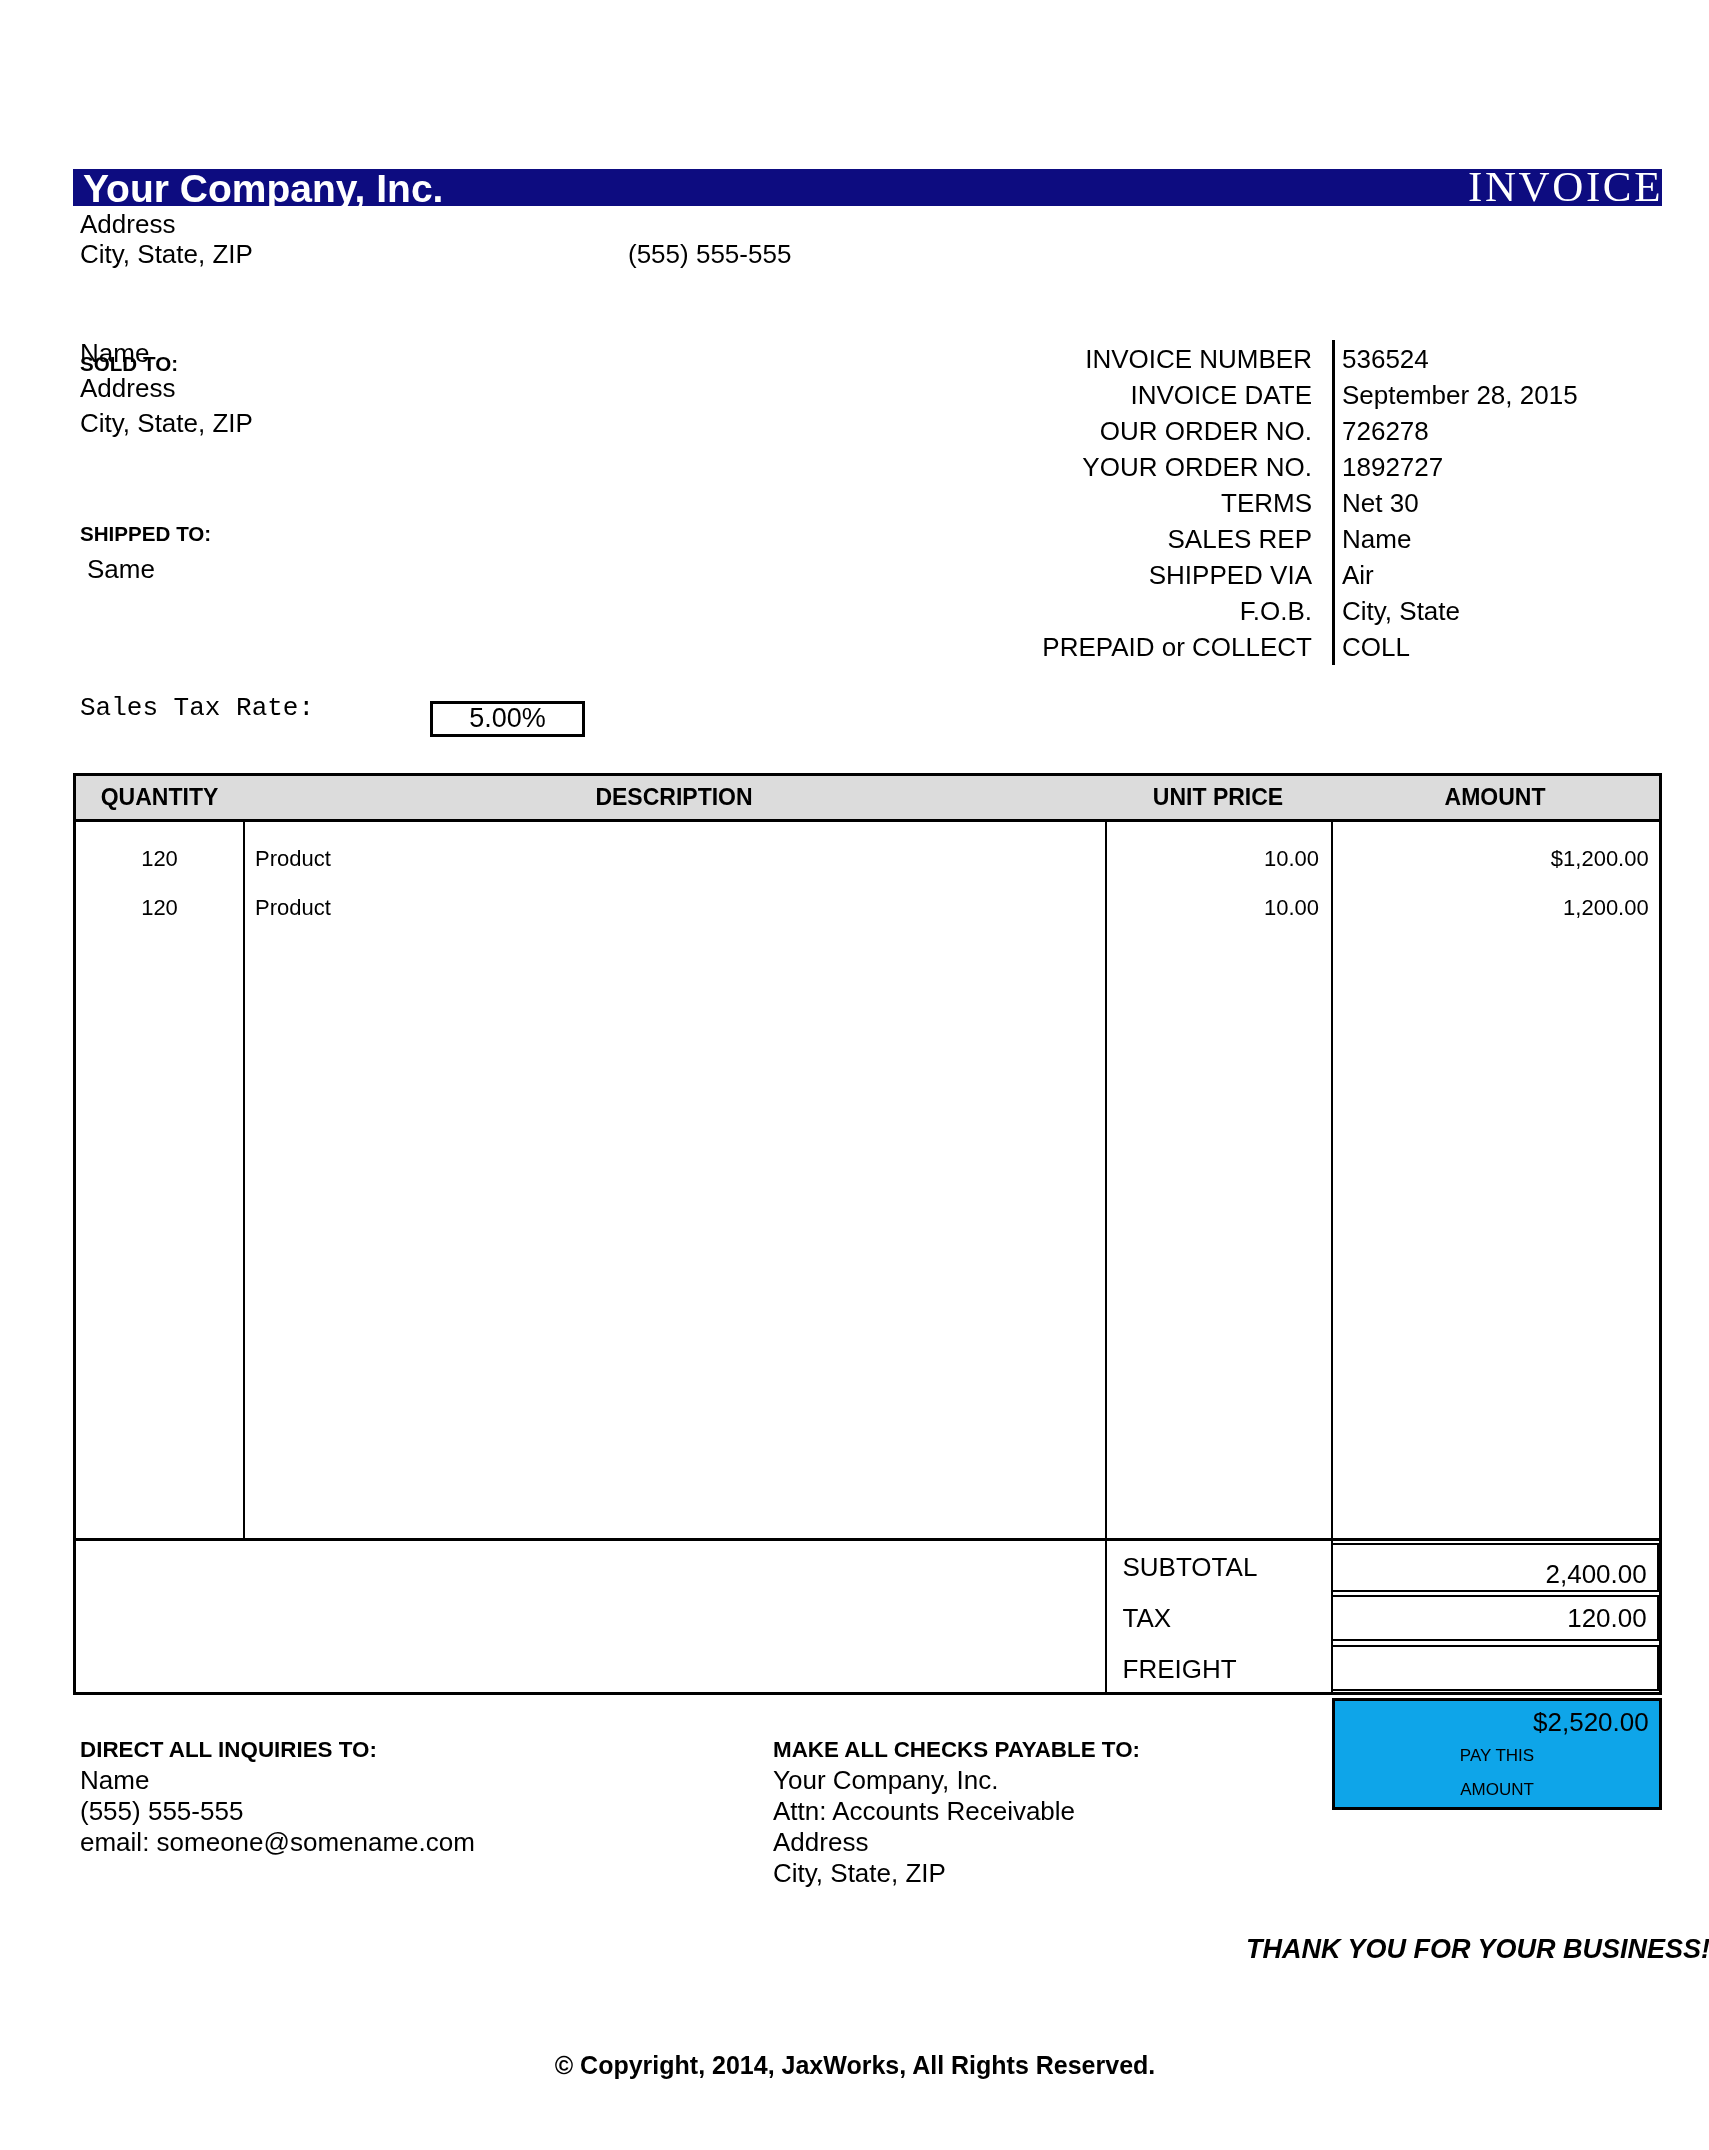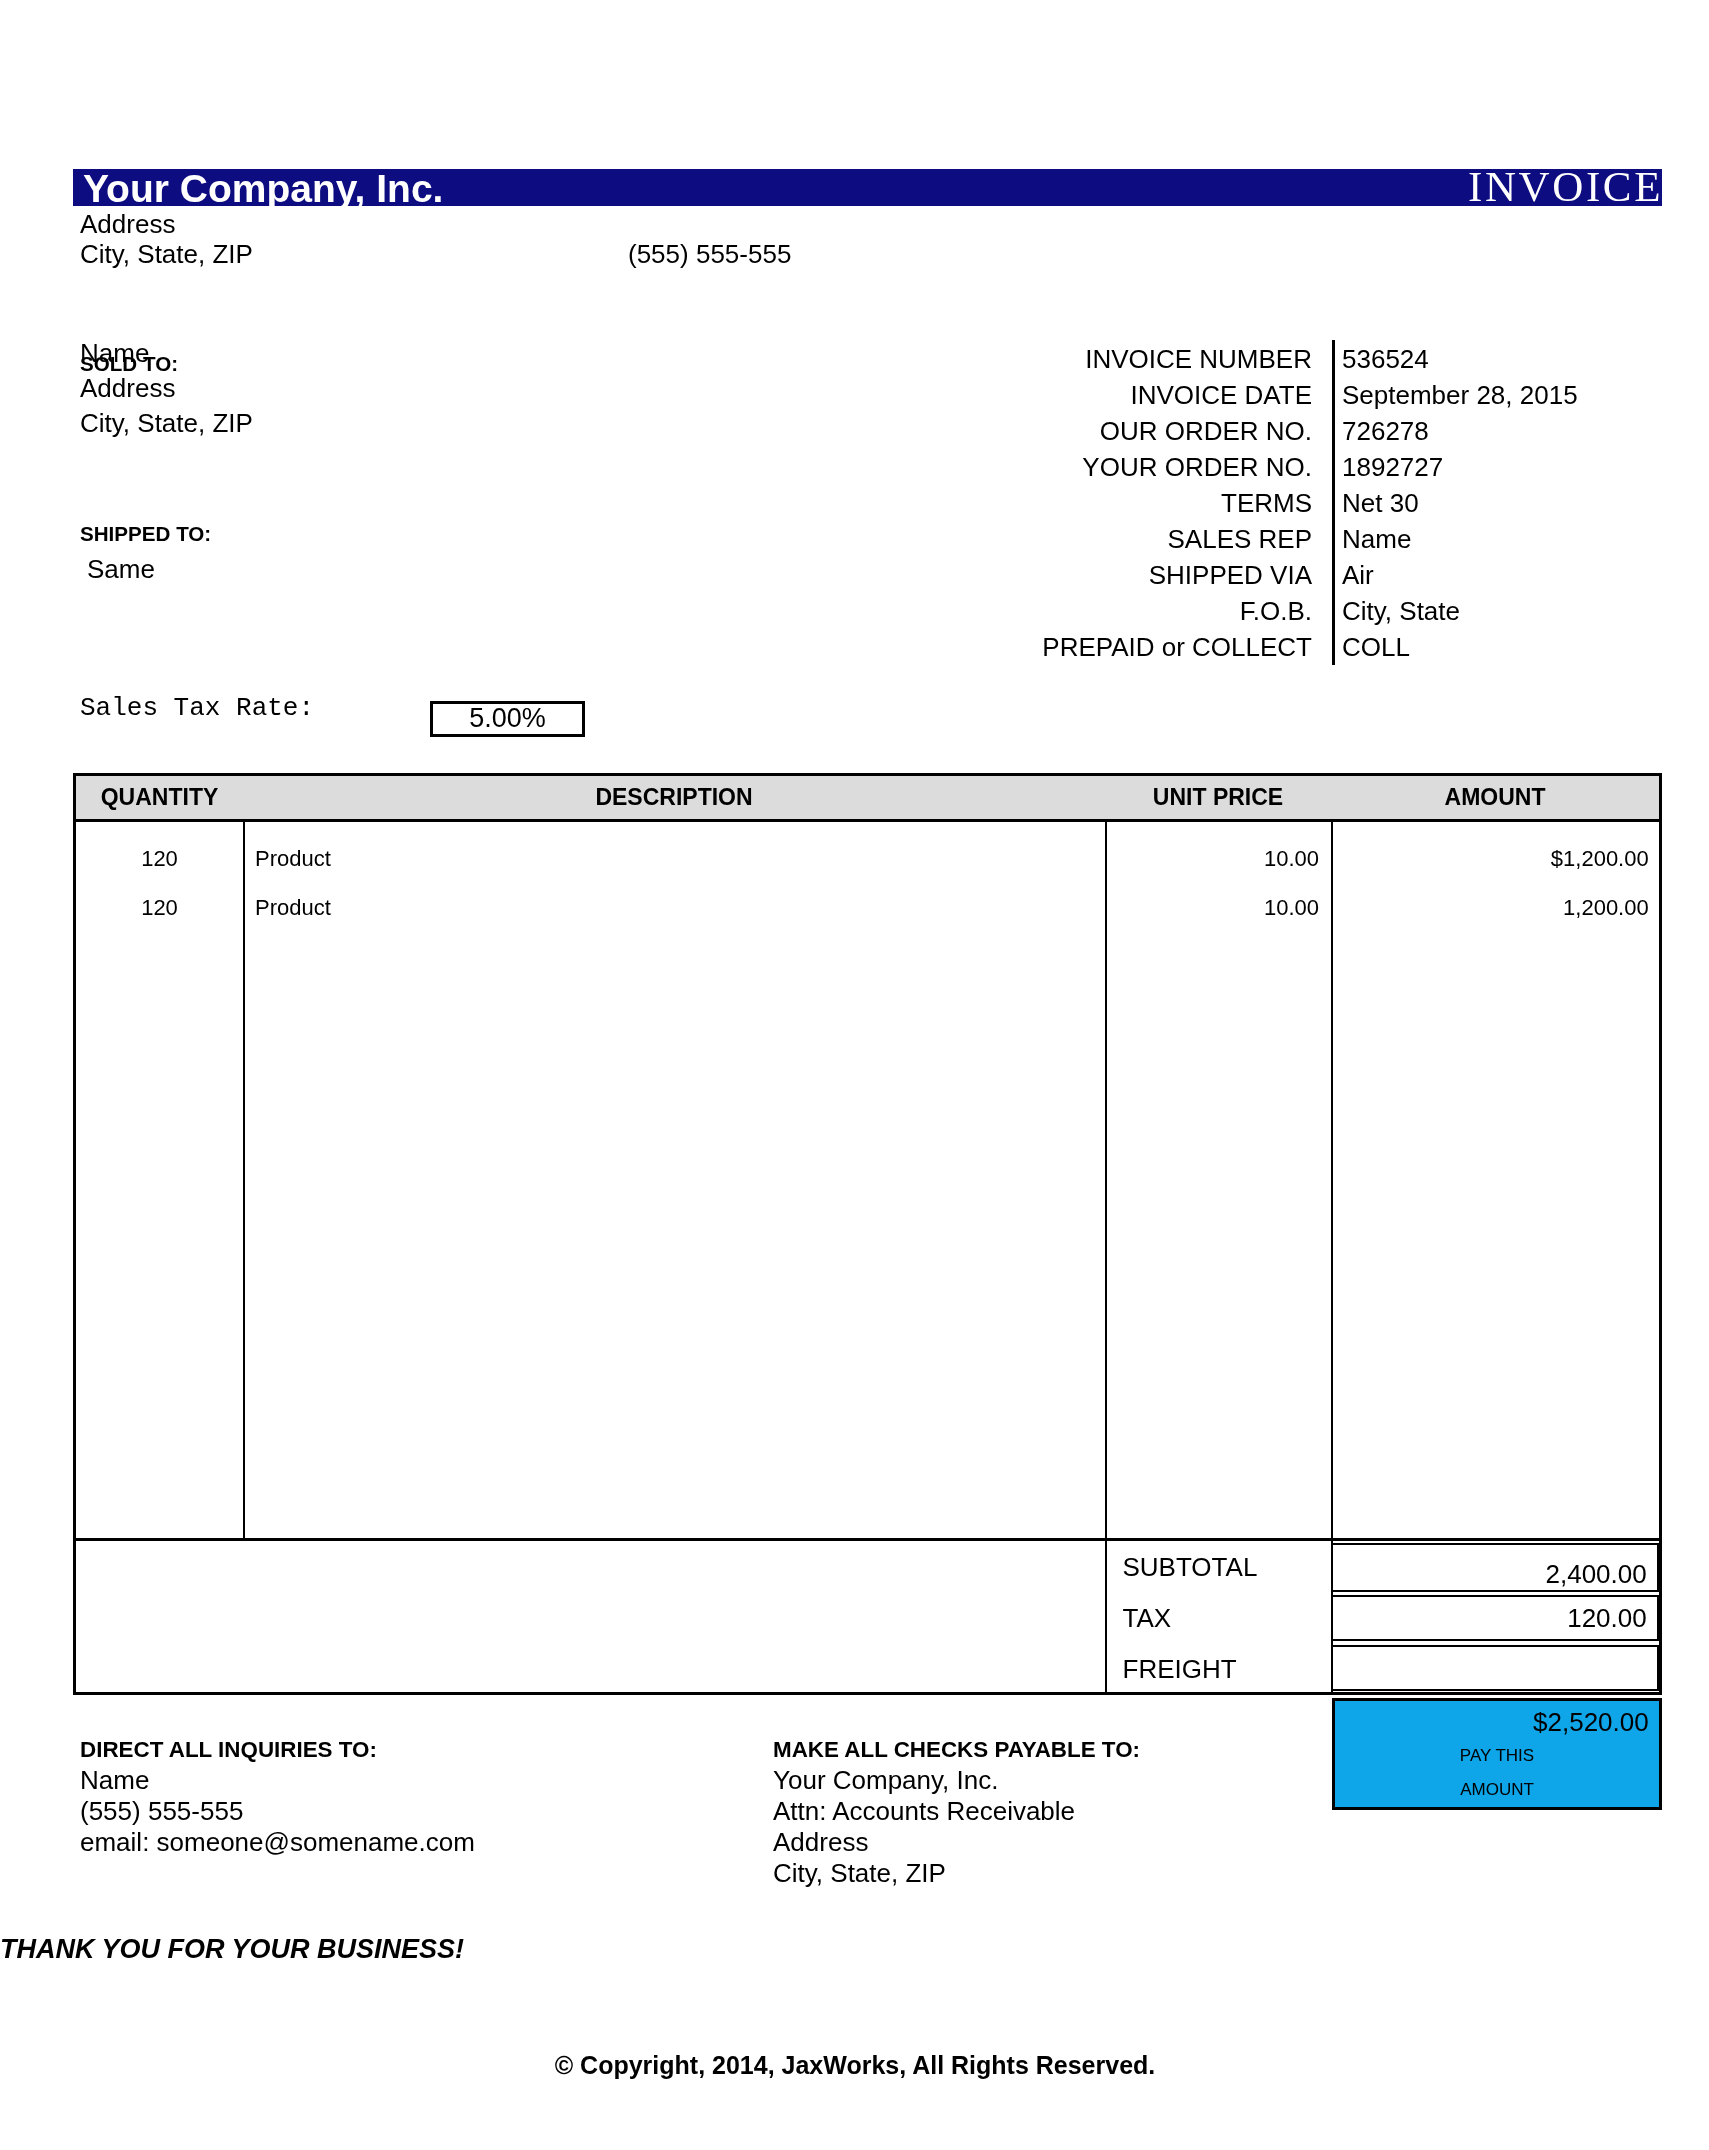--- a/index.html
+++ b/index.html
@@ -55,21 +55,21 @@
   .pay-box{left:1332px;top:1698px;width:330px;height:112px;border:3.4px solid #000;box-sizing:border-box;background:#0ea5e9;}
   .pay-amount{margin-top:4.3px;text-align:right;padding-right:10.3px;font-size:26px;line-height:34px;}
   .pay-line{text-align:center;font-size:17px;line-height:34px;}
 
   
   .foot-h{font-size:22.4px;font-weight:bold;line-height:26px;}
   .inq-h{left:80px;top:1737px;}
   .inq-lines{left:80px;top:1765px;font-size:26px;line-height:31px;}
   .chk-h{left:773px;top:1737px;}
   .chk-lines{left:773px;top:1765px;font-size:26px;line-height:31px;}
-  .thanks{left:0;top:1934px;width:100%;text-align:left;font-size:27px;font-weight:bold;font-style:italic;}
+  .thanks{left:0;top:1934px;width:100%;text-align:right;font-size:27px;font-weight:bold;font-style:italic;}
   .copyright{left:0;top:2051px;width:100%;text-align:center;font-size:25px;font-weight:bold;}
 </style>
 </head>
 <body>
 
 <div class="page">
 
   <div class="abs brand-bar"></div>
   <div class="abs company-name">Your Company, Inc.</div>
   <div class="abs invoice-title">INVOICE</div>

